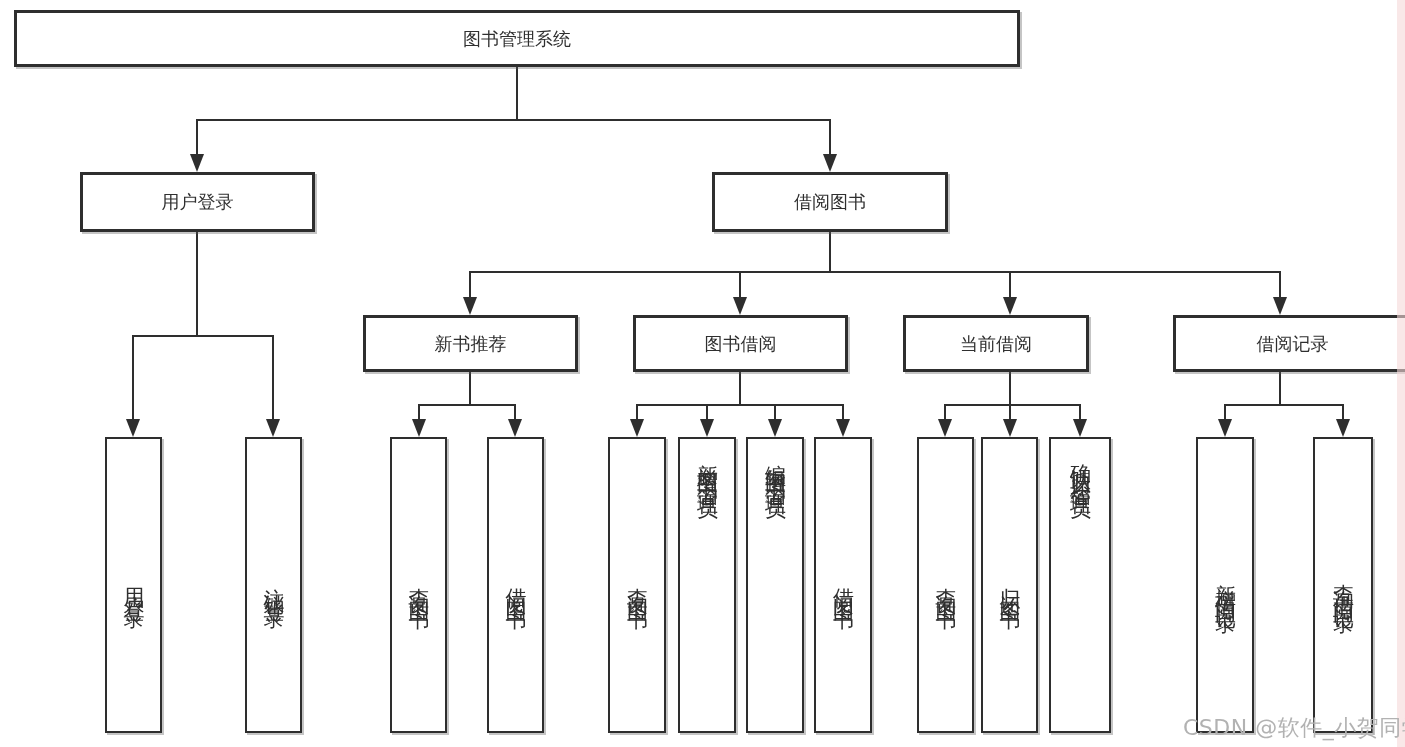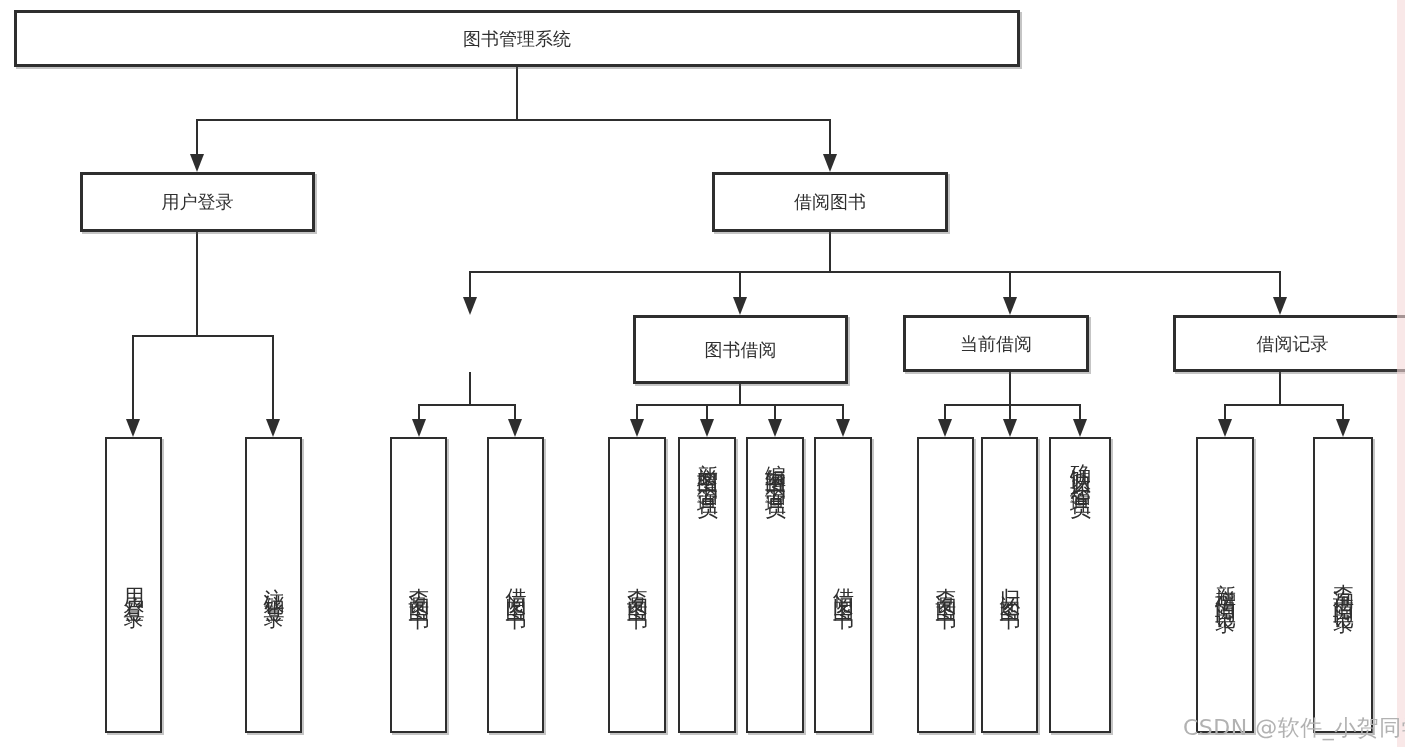--- a/index.html
+++ b/index.html
@@ -98,21 +98,24 @@
 
   <div class="hbox" style="left:14px;top:10px;width:1006px;height:57px">
     <span class="lbl">图书管理系统</span>
   </div>
   <div class="hbox" style="left:80px;top:172px;width:235px;height:60px">
     <span class="lbl">用户登录</span>
   </div>
   <div class="hbox" style="left:712px;top:172px;width:236px;height:60px">
     <span class="lbl">借阅图书</span>
   </div>
-  <div class="hbox" style="left:633px;top:315px;width:215px;height:69px">
+  <div class="hbox" style="left:363px;top:315px;width:215px;height:57px">
+    <span class="lbl">新书推荐</span>
+  </div>
+  <div class="hbox" style="left:633px;top:315px;width:215px;height:57px">
     <span class="lbl">图书借阅</span>
   </div>
   <div class="hbox" style="left:903px;top:315px;width:186px;height:57px">
     <span class="lbl">当前借阅</span>
   </div>
   <div class="hbox" style="left:1173px;top:315px;width:239px;height:57px">
     <span class="lbl">借阅记录</span>
   </div>
 
   <div class="vbox" style="left:105px;top:437px;width:57px">

